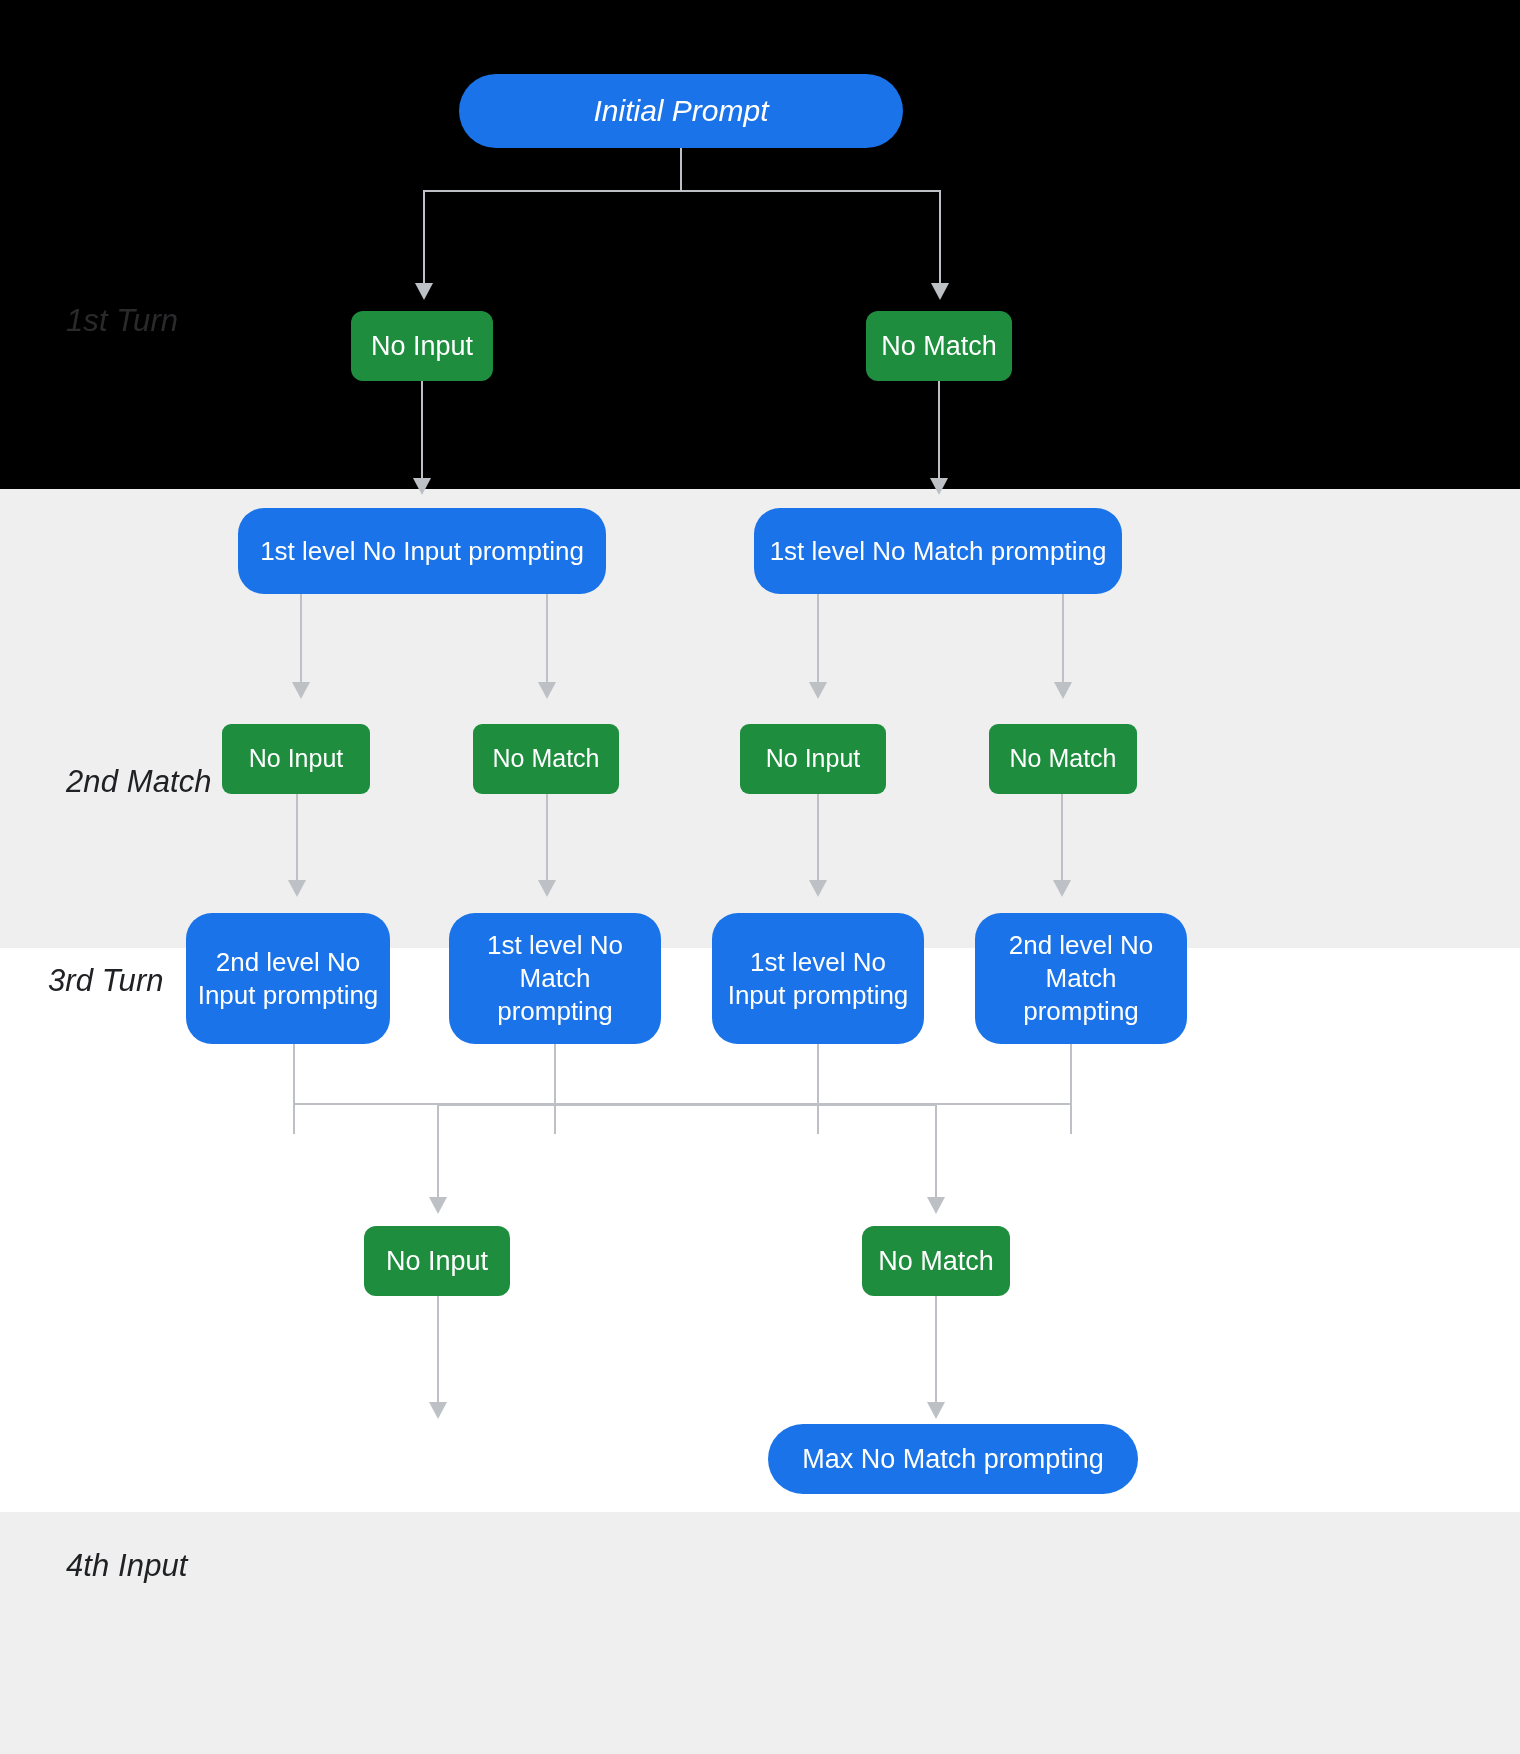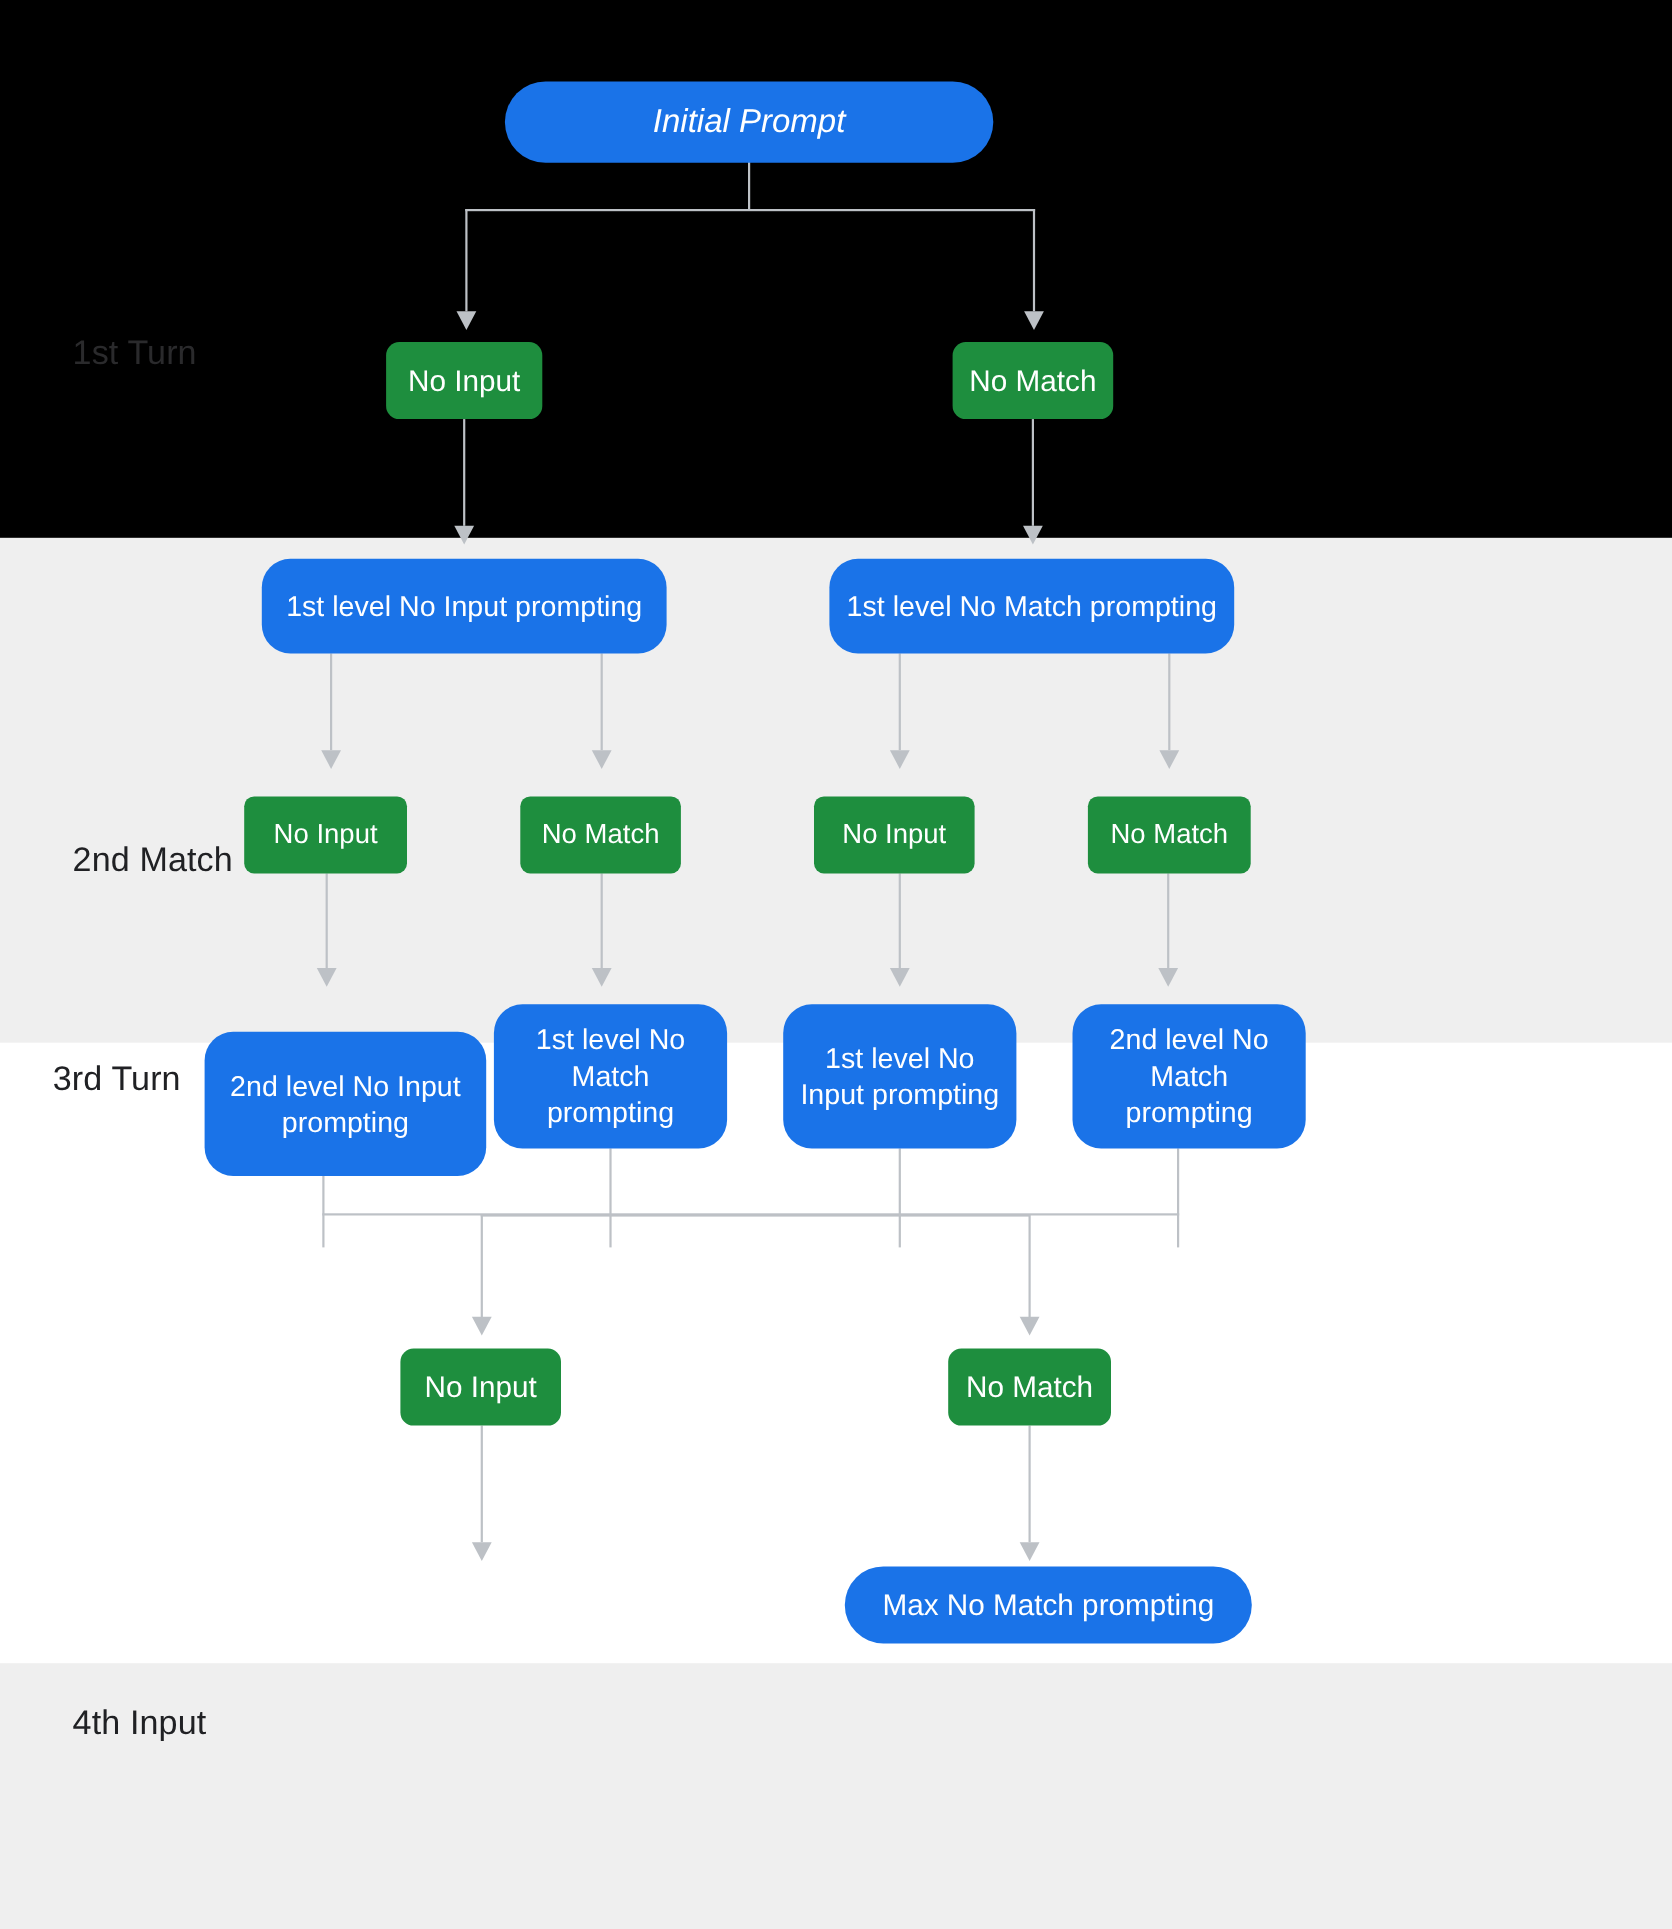--- a/index.html
+++ b/index.html
@@ -29,20 +29,21 @@
   .band-gray  { background: #efefef; }
   .band-white { background: #ffffff; }
 
   
   .turn-label {
     position: absolute;
     font-size: 31px;
     letter-spacing: 0.1px;
     color: #202124;
     white-space: nowrap;
+    font-style: italic;
   }
   .turn-label.on-dark { color: #2a2a2c; }
 
   
   .node {
     position: absolute;
     box-sizing: border-box;
     display: flex;
     align-items: center;
     justify-content: center;
@@ -151,21 +152,21 @@
   <div class="node node-green r-small fs-27" style="left:866px; top:311px; width:146px; height:70px;">No Match</div>
 
   <div class="node node-blue r-med fs-26" style="left:238px; top:508px; width:368px; height:86px;">1st level No Input prompting</div>
   <div class="node node-blue r-med fs-26" style="left:754px; top:508px; width:368px; height:86px;">1st level No Match prompting</div>
 
   <div class="node node-green r-xs fs-25" style="left:222px; top:724px; width:148px; height:70px;">No Input</div>
   <div class="node node-green r-xs fs-25" style="left:473px; top:724px; width:146px; height:70px;">No Match</div>
   <div class="node node-green r-xs fs-25" style="left:740px; top:724px; width:146px; height:70px;">No Input</div>
   <div class="node node-green r-xs fs-25" style="left:989px; top:724px; width:148px; height:70px;">No Match</div>
 
-  <div class="node node-blue r-med fs-26" style="left:186px; top:913px; width:256px; height:131px;margin-top:25px;">2nd level No Input prompting</div>
+  <div class="node node-blue r-med fs-26" style="left:186px; top:913px; width:204px; height:131px;">2nd level No Input prompting</div>
   <div class="node node-blue r-med fs-26" style="left:449px; top:913px; width:212px; height:131px;">1st level No Match prompting</div>
   <div class="node node-blue r-med fs-26" style="left:712px; top:913px; width:212px; height:131px;">1st level No Input prompting</div>
   <div class="node node-blue r-med fs-26" style="left:975px; top:913px; width:212px; height:131px;">2nd level No Match prompting</div>
 
   <div class="node node-green r-small fs-27" style="left:364px; top:1226px; width:146px; height:70px;">No Input</div>
   <div class="node node-green r-small fs-27" style="left:862px; top:1226px; width:148px; height:70px;">No Match</div>
 
   <div class="node node-blue r-pill fs-27" style="left:768px; top:1424px; width:370px; height:70px;">Max No Match prompting</div>
 
 </div>

